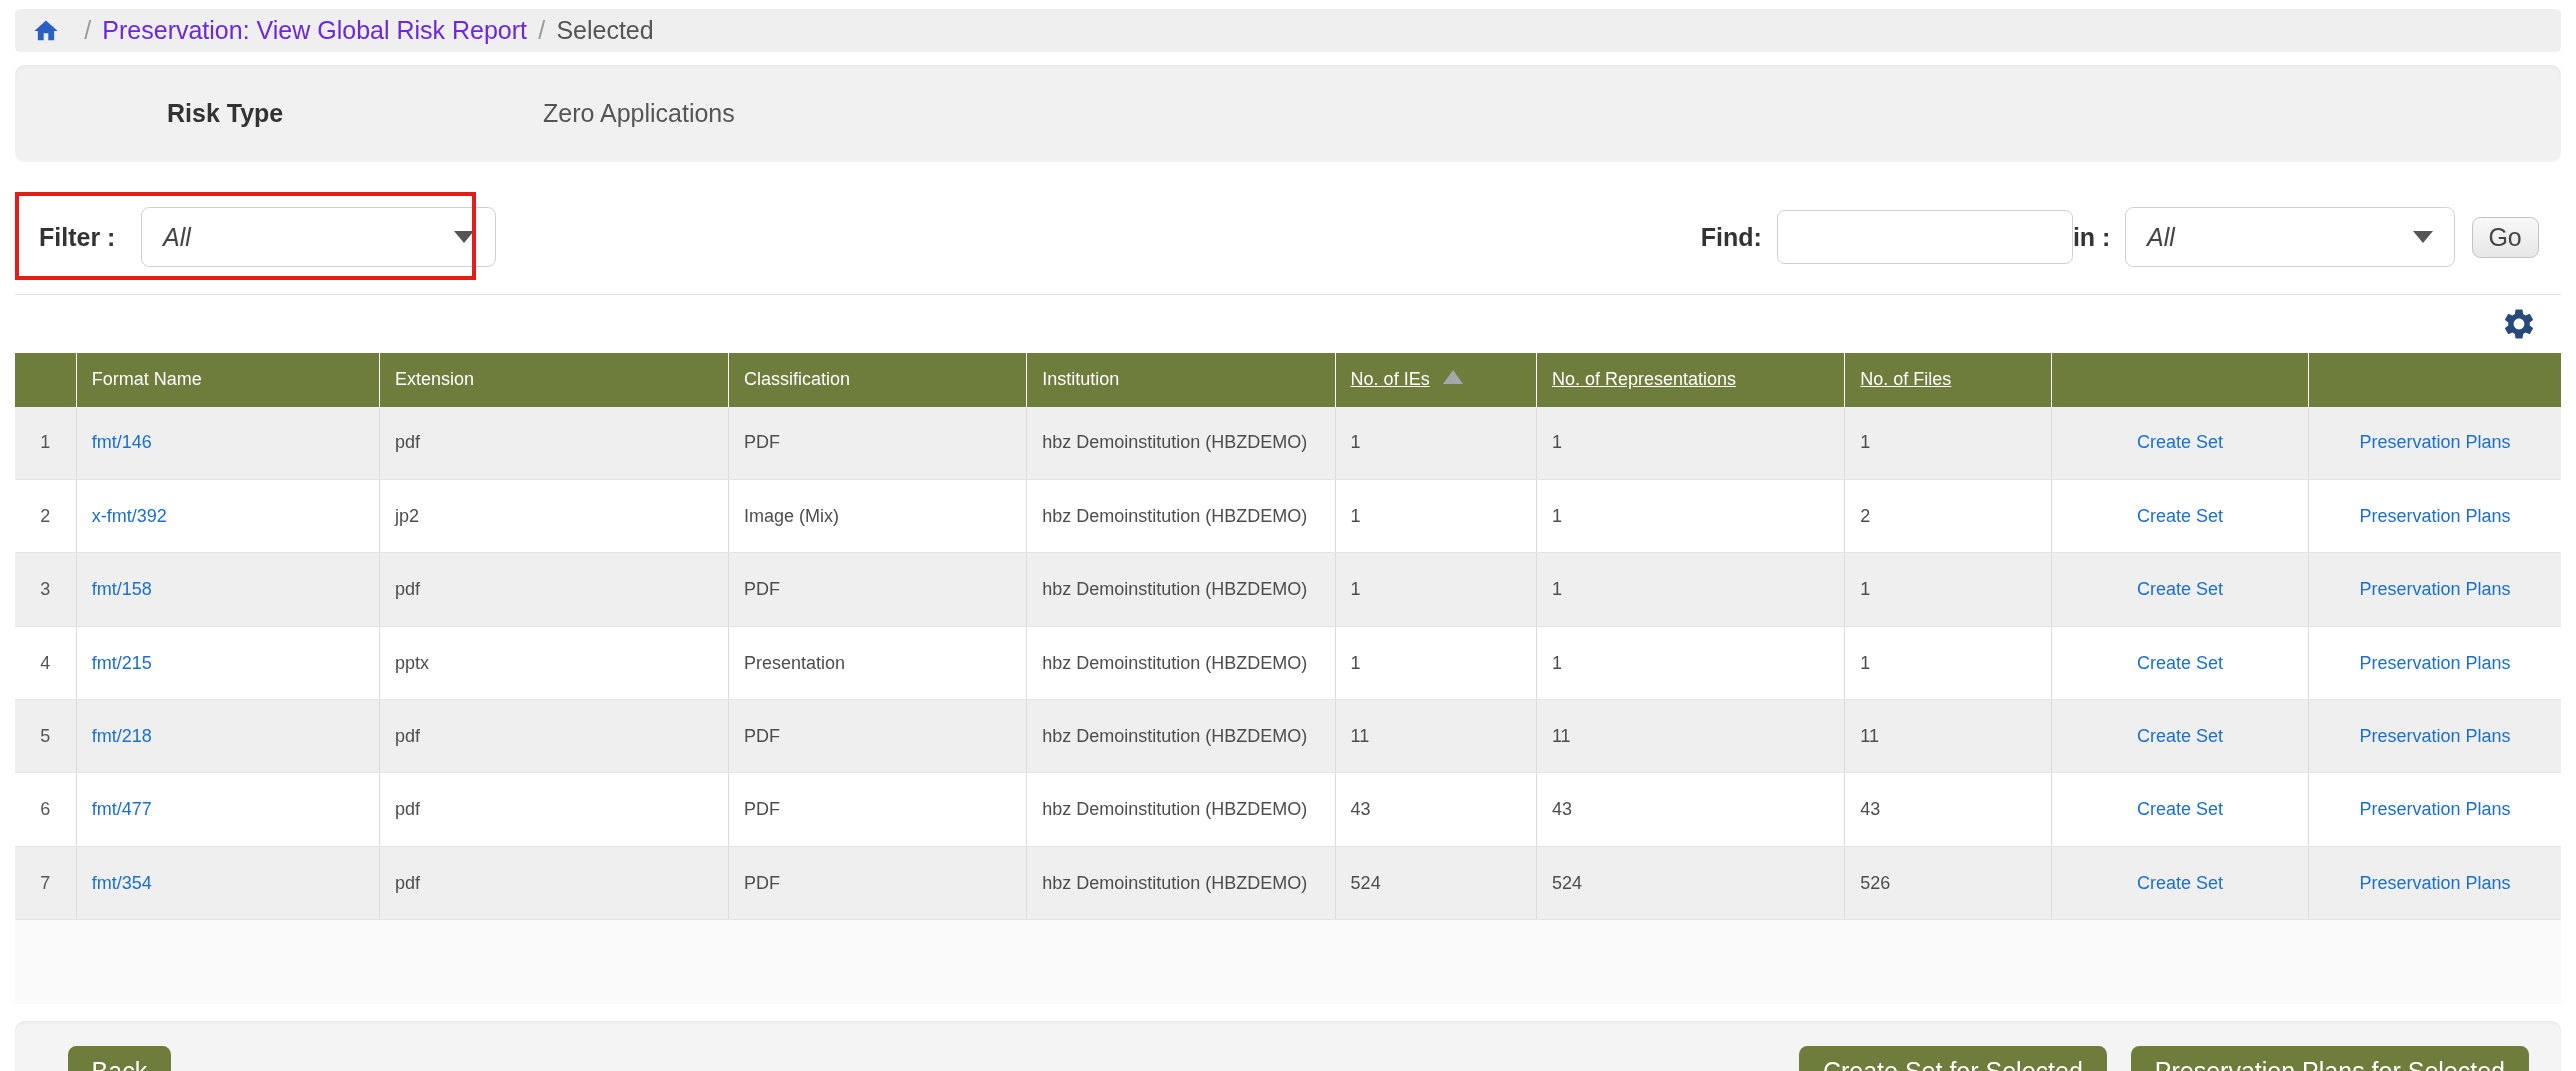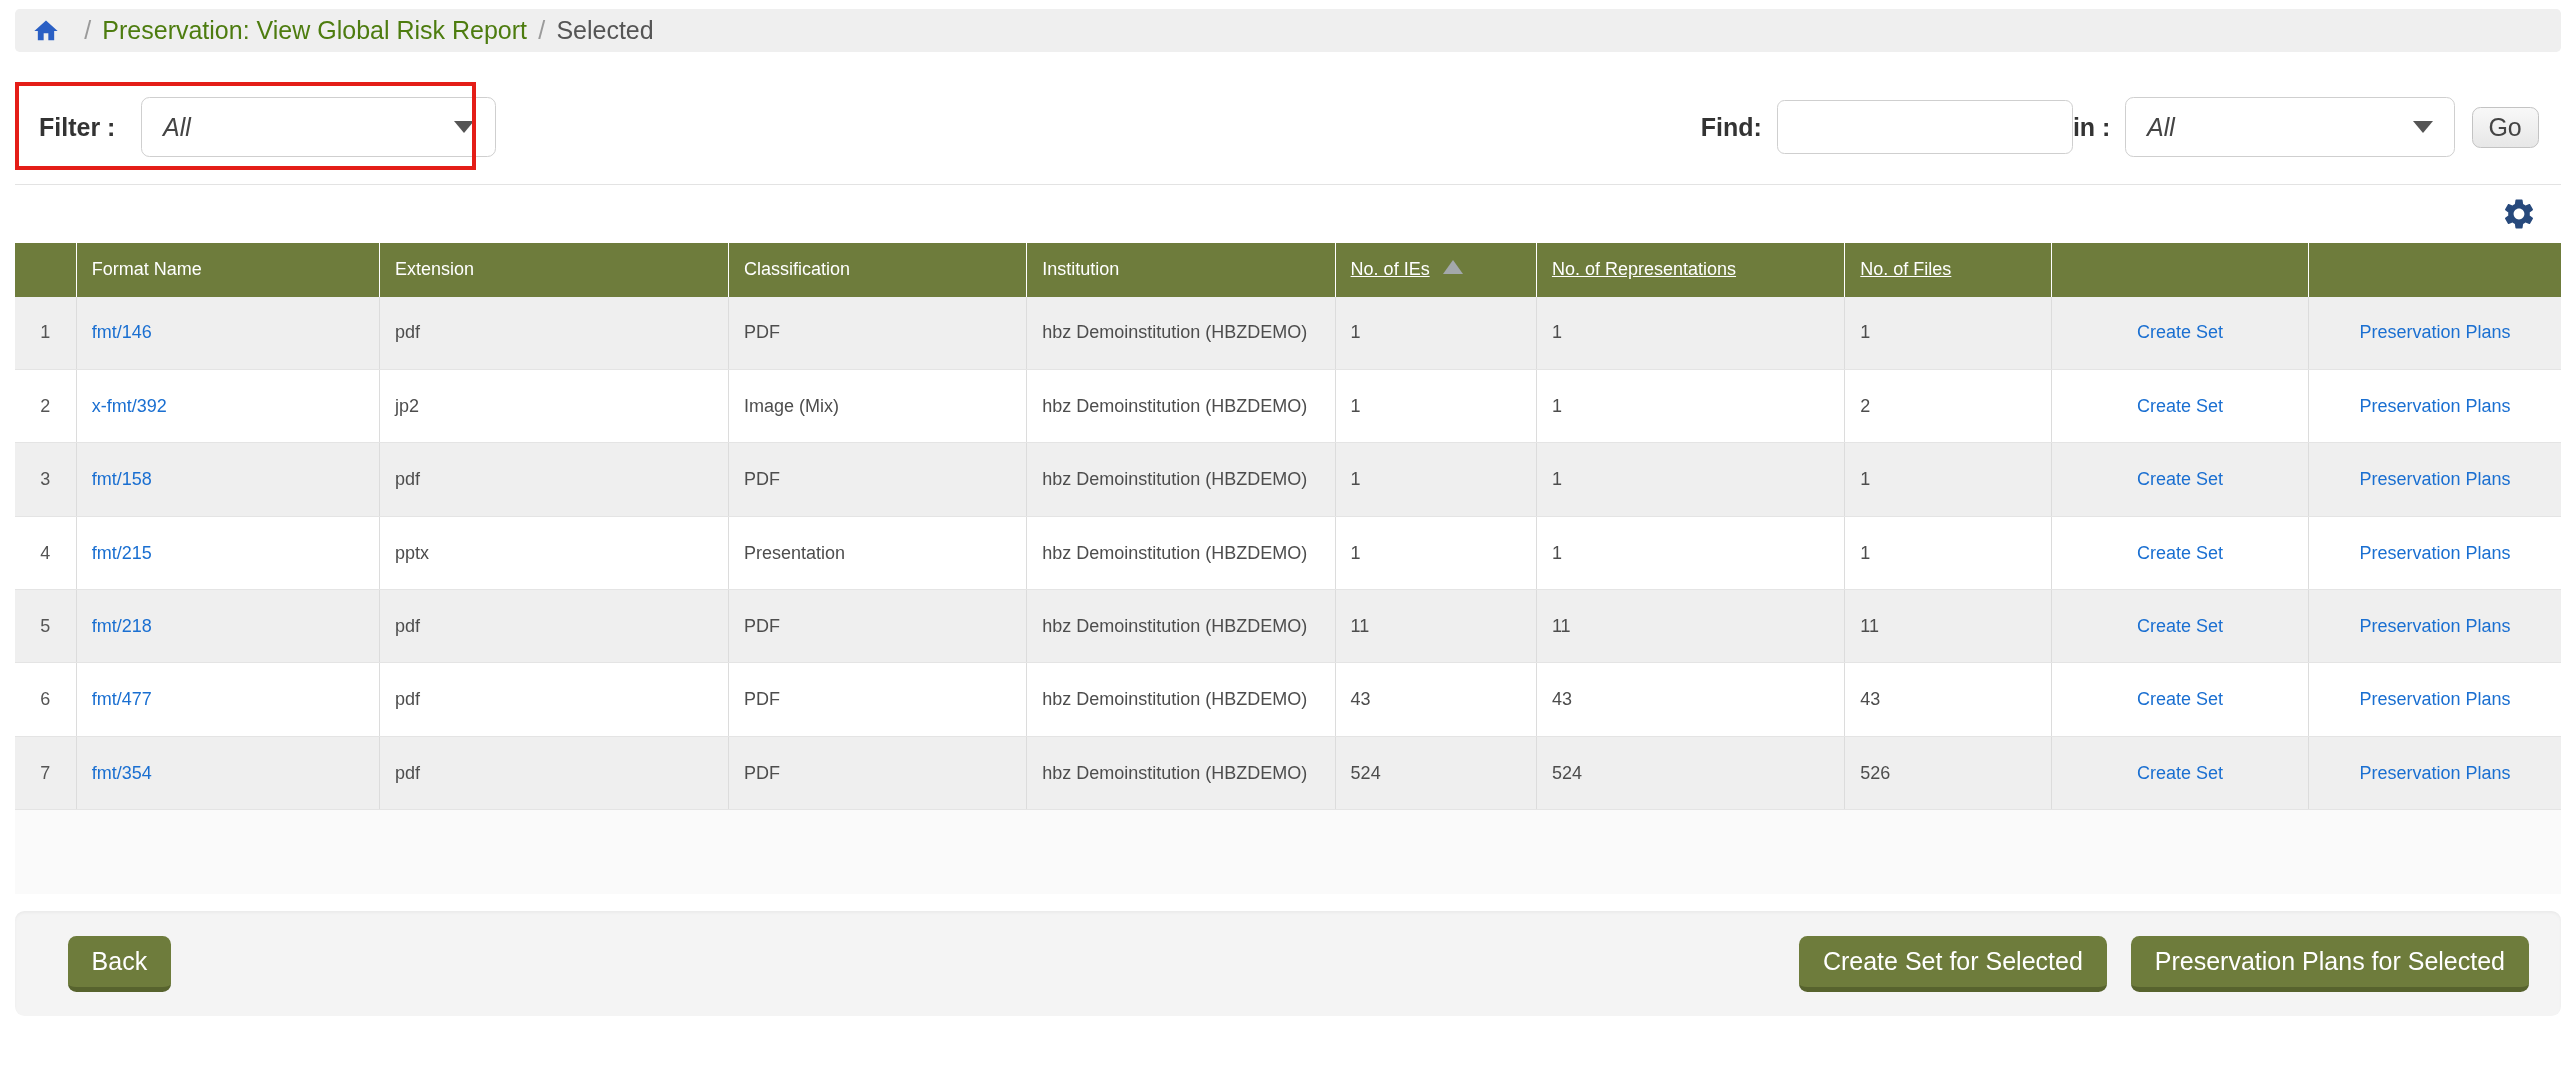--- a/index.html
+++ b/index.html
@@ -10,21 +10,21 @@
   }
   .page{padding:0 15px;}
 
   
   .crumb-bar{
     margin-top:9.4px;height:43px;background:#efefef;border-radius:4.7px;
     display:flex;align-items:center;padding:0 17px;font-size:25px;
   }
   .crumb-home{display:flex;align-items:center;margin-right:13px;cursor:pointer;}
   .crumb-sep{color:#9a9a9a;margin:0 11.2px;}
-  .crumb-link{color:#4d7c0f;text-decoration:none;cursor:pointer;}
+  .crumb-link{color:#6d28d9;text-decoration:none;cursor:pointer;}
   .crumb-current{color:#555;}
 
   
   .risk-panel{
     margin-top:13px;height:97px;background:#f1f1f1;border-radius:9.4px;
     display:flex;align-items:center;font-size:25px;
     box-shadow:inset 0 1.9px 2.8px rgba(0,0,0,0.04);
   }
   .risk-label{font-weight:bold;color:#333;margin-left:152px;width:376px;}
   .risk-value{color:#555;}
@@ -115,20 +115,24 @@
       <svg width="28" height="28" viewBox="0 0 24 24">
           <path fill="#2a5fc4" d="M10 20v-6h4v6h5v-8h3L12 3 2 12h3v8z"></path>
         </svg>
     </span>
     <span class="crumb-sep">/</span>
     <a class="crumb-link">Preservation: View Global Risk Report</a>
     <span class="crumb-sep">/</span>
     <span class="crumb-current">Selected</span>
   </div>
 
+  <div class="risk-panel">
+    <span class="risk-label">Risk Type</span>
+    <span class="risk-value">Zero Applications</span>
+  </div>
 
   <div class="filter-row">
     <div class="red-box"></div>
     <span class="lbl filter-lbl">Filter :</span>
     <div class="selectbox filter-select">
       <span>All</span>
       <span class="caret"></span>
     </div>
     <span class="spacer"></span>
     <span class="lbl">Find:</span>

